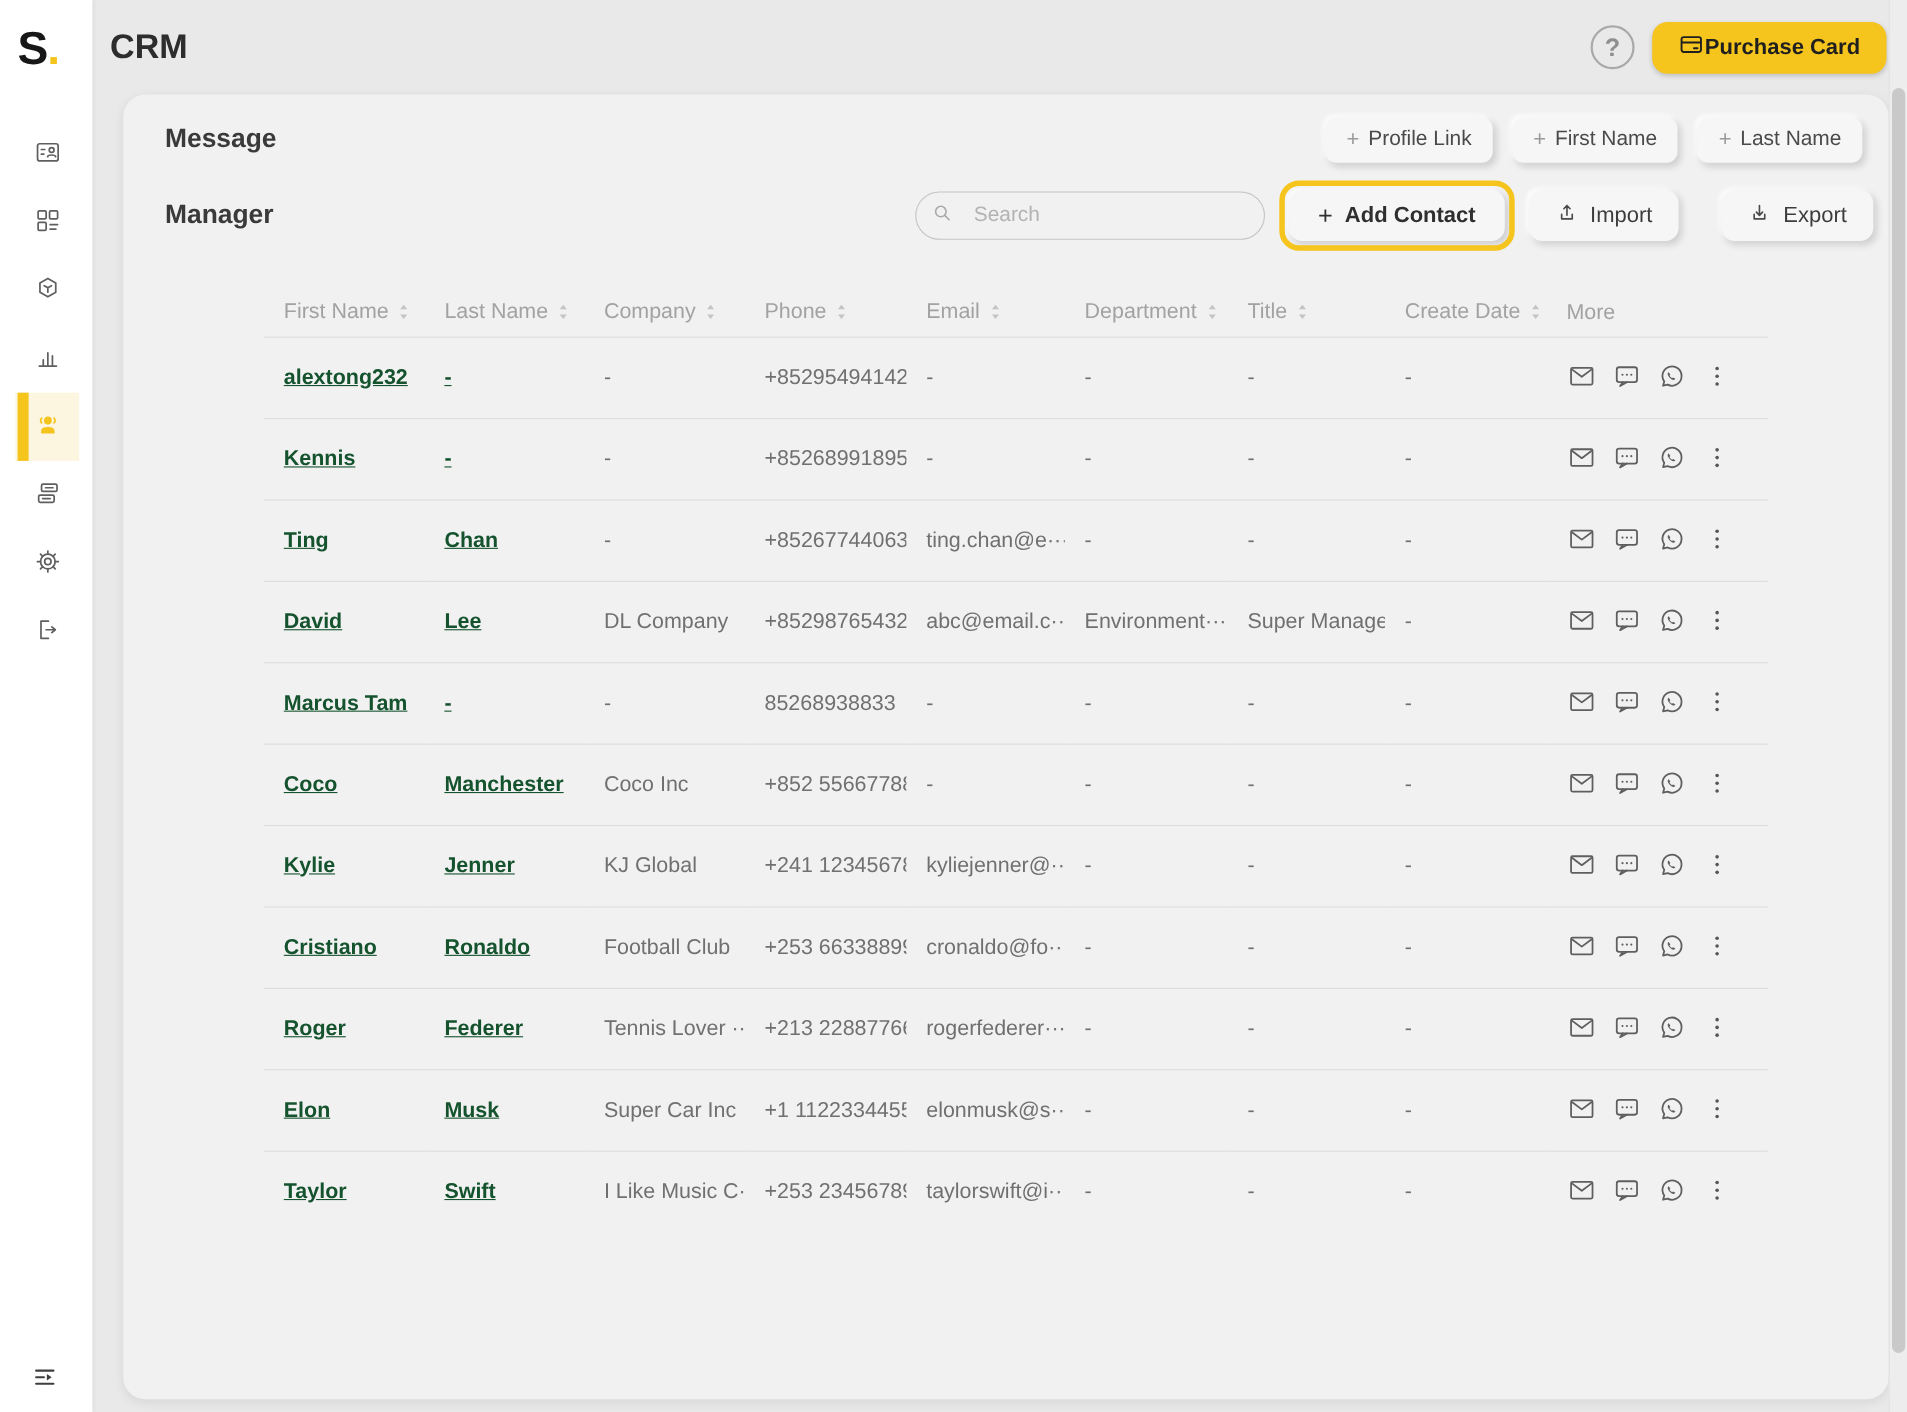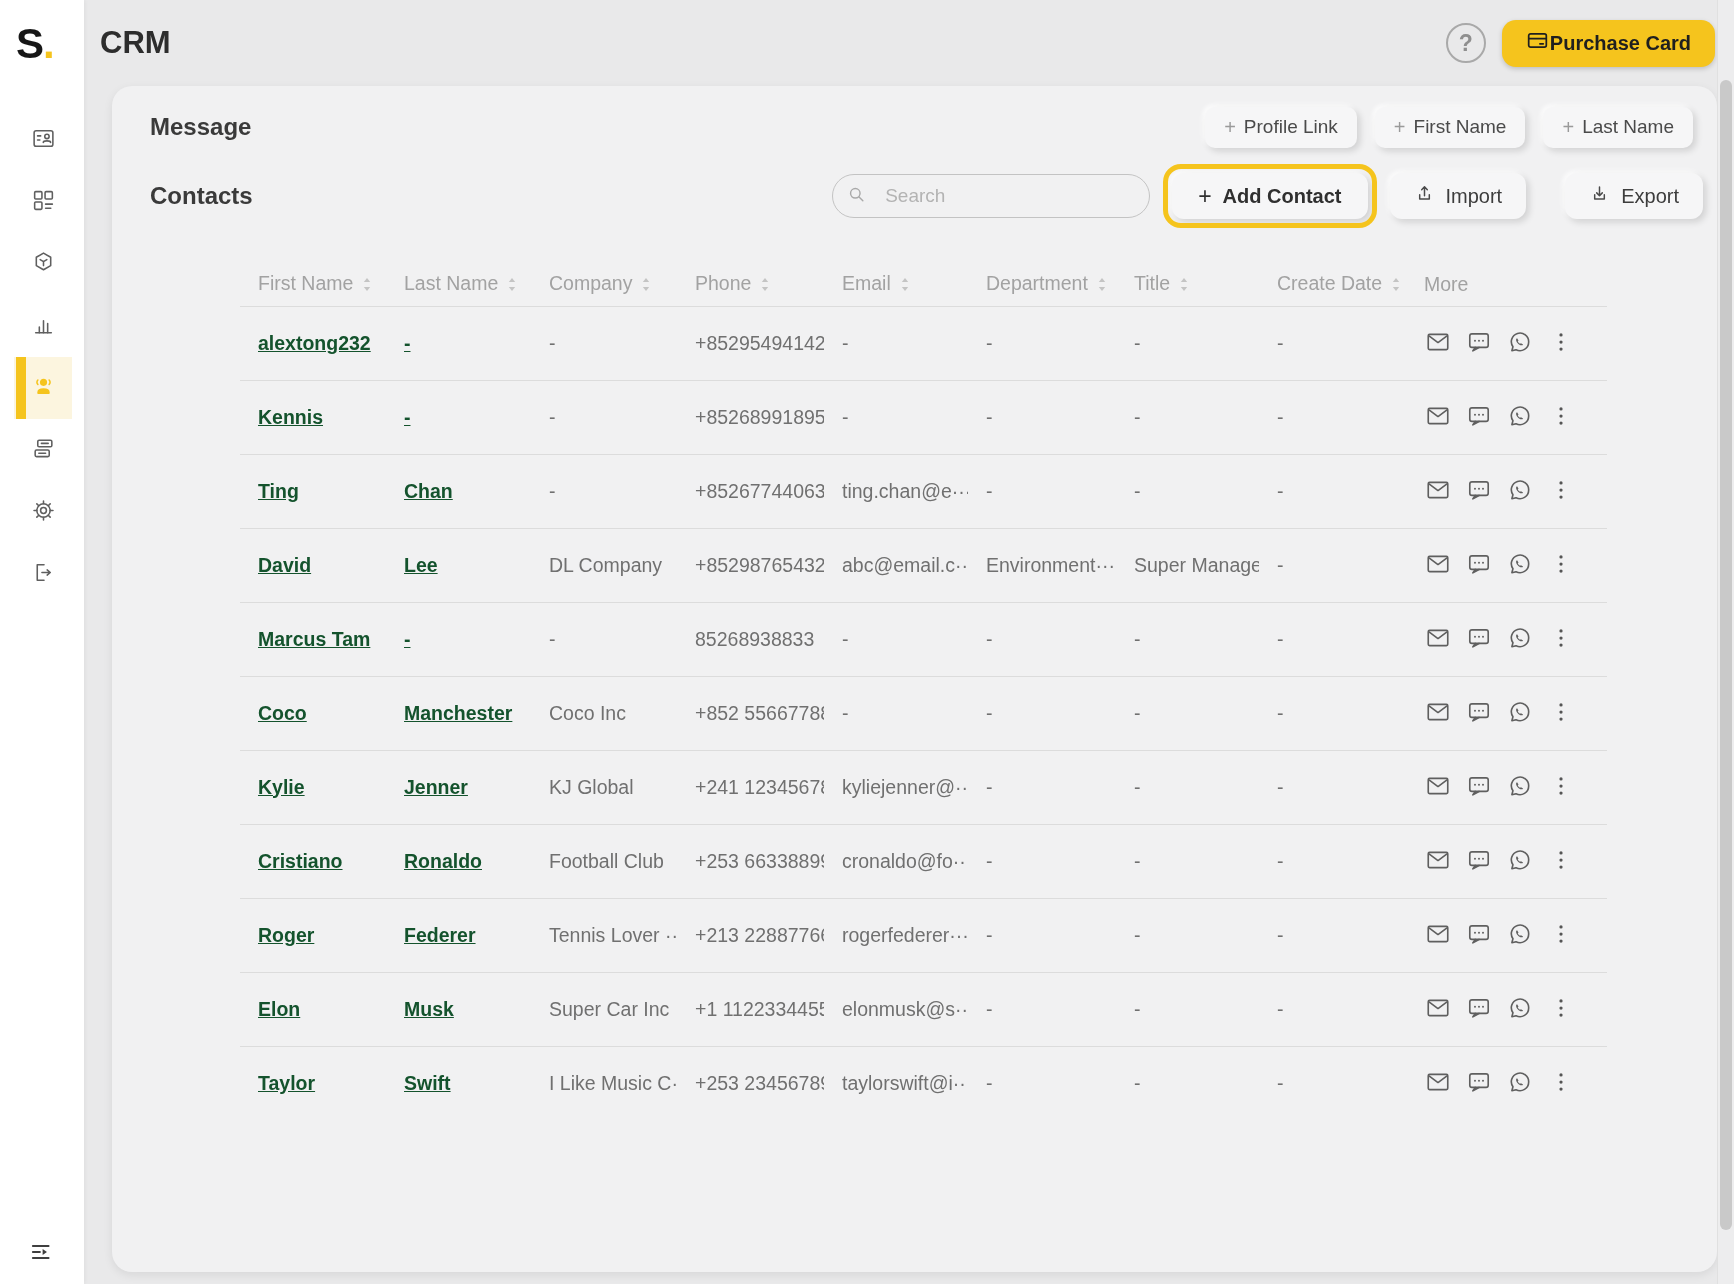--- a/index.html
+++ b/index.html
@@ -261,21 +261,21 @@
           </button>
           <button class="chip">
             <span class="plus">+</span>
             <span>Last Name</span>
           </button>
         </div>
       </div>
 
 
       <div class="contacts-row">
-        <h2 class="section-title">Contacts</h2>
+        <h2 class="section-title">Manager</h2>
         <div class="controls">
           <div class="search-box">
             <span>
               <svg viewBox="0 0 24 24">
                   <circle cx="10.5" cy="10.5" r="6"></circle>
                   <path d="M15.2 15.2L20 20"></path>
                 </svg>
             </span>
             <input type="text" placeholder="Search" style="">
           </div>

